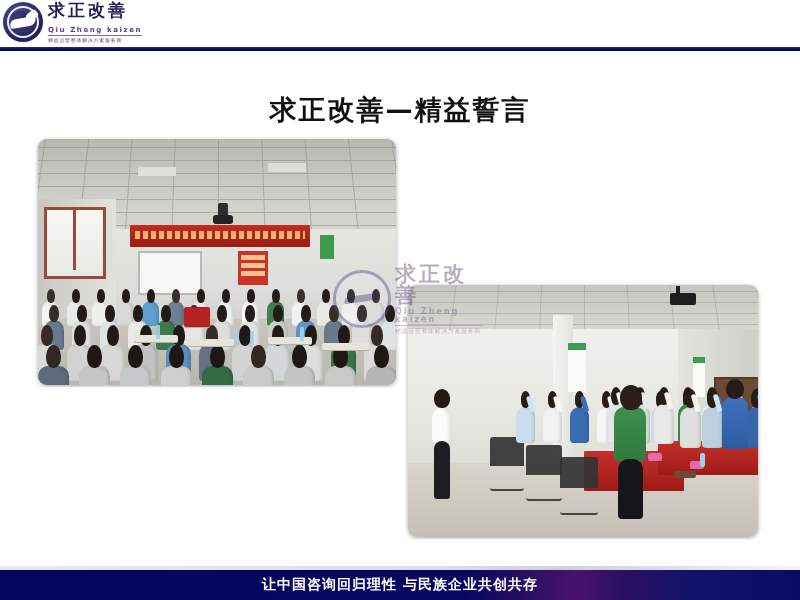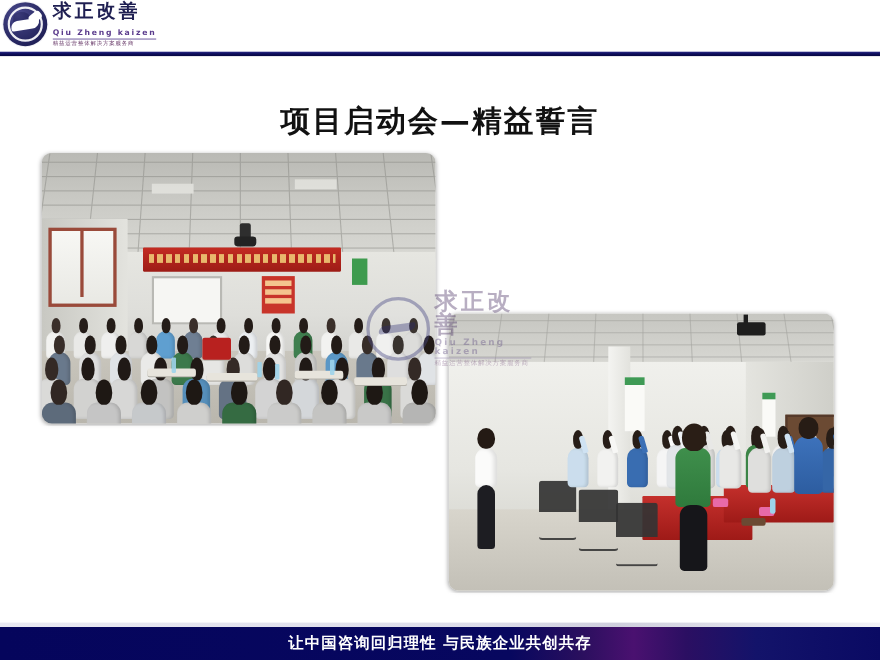--- a/index.html
+++ b/index.html
@@ -141,21 +141,21 @@
     <div id="logo-text">
       <div id="logo-cn">求正改善</div>
       <div id="logo-en">Qiu Zheng kaizen</div>
       <div id="logo-tag">精益运营整体解决方案服务商</div>
     </div>
   </div>
 
   <div id="header-rule"></div>
 </div>
 
-<div id="slide-title">项目启动会—精益誓言</div>
+<div id="slide-title">求正改善—精益誓言</div>
 
 <div class="photo-wrap" id="photo1-wrap">
   <div class="photo p1">
     <div class="scene1" id="scene1">
       <div class="s1-ceiling"></div>
       <div class="s1-grid" id="s1grid">
           <i style="left: 0px; width: 358px; height: 1px; top: 8px;"></i>
           <i style="left: 0px; width: 358px; height: 1px; top: 21px;"></i>
           <i style="left: 0px; width: 358px; height: 1px; top: 34px;"></i>
           <i style="left: 0px; width: 358px; height: 1px; top: 47px;"></i>

